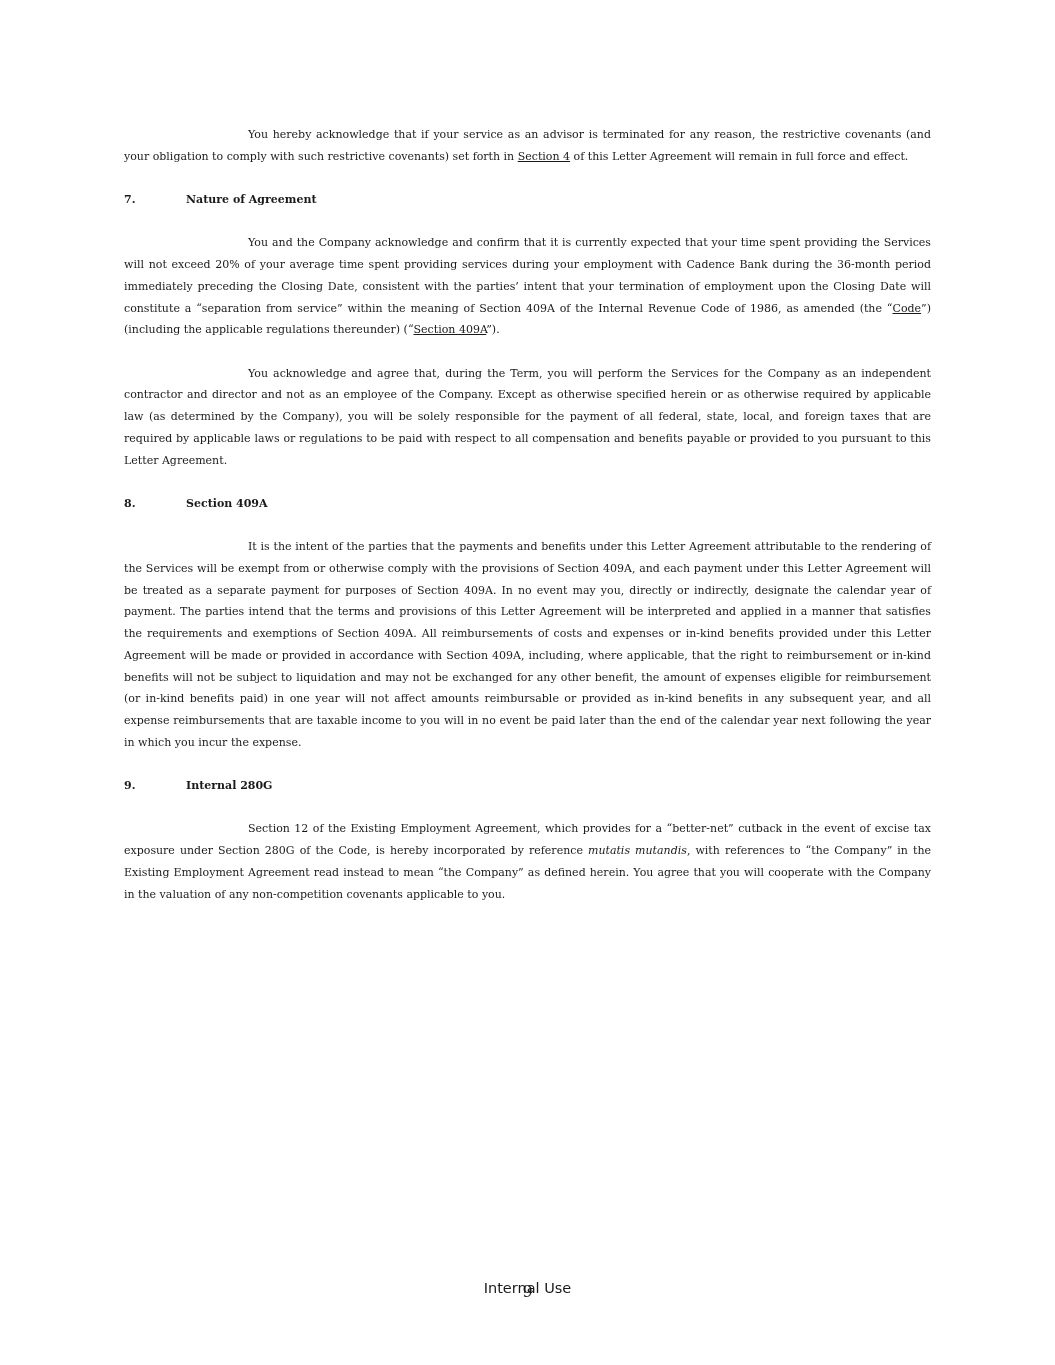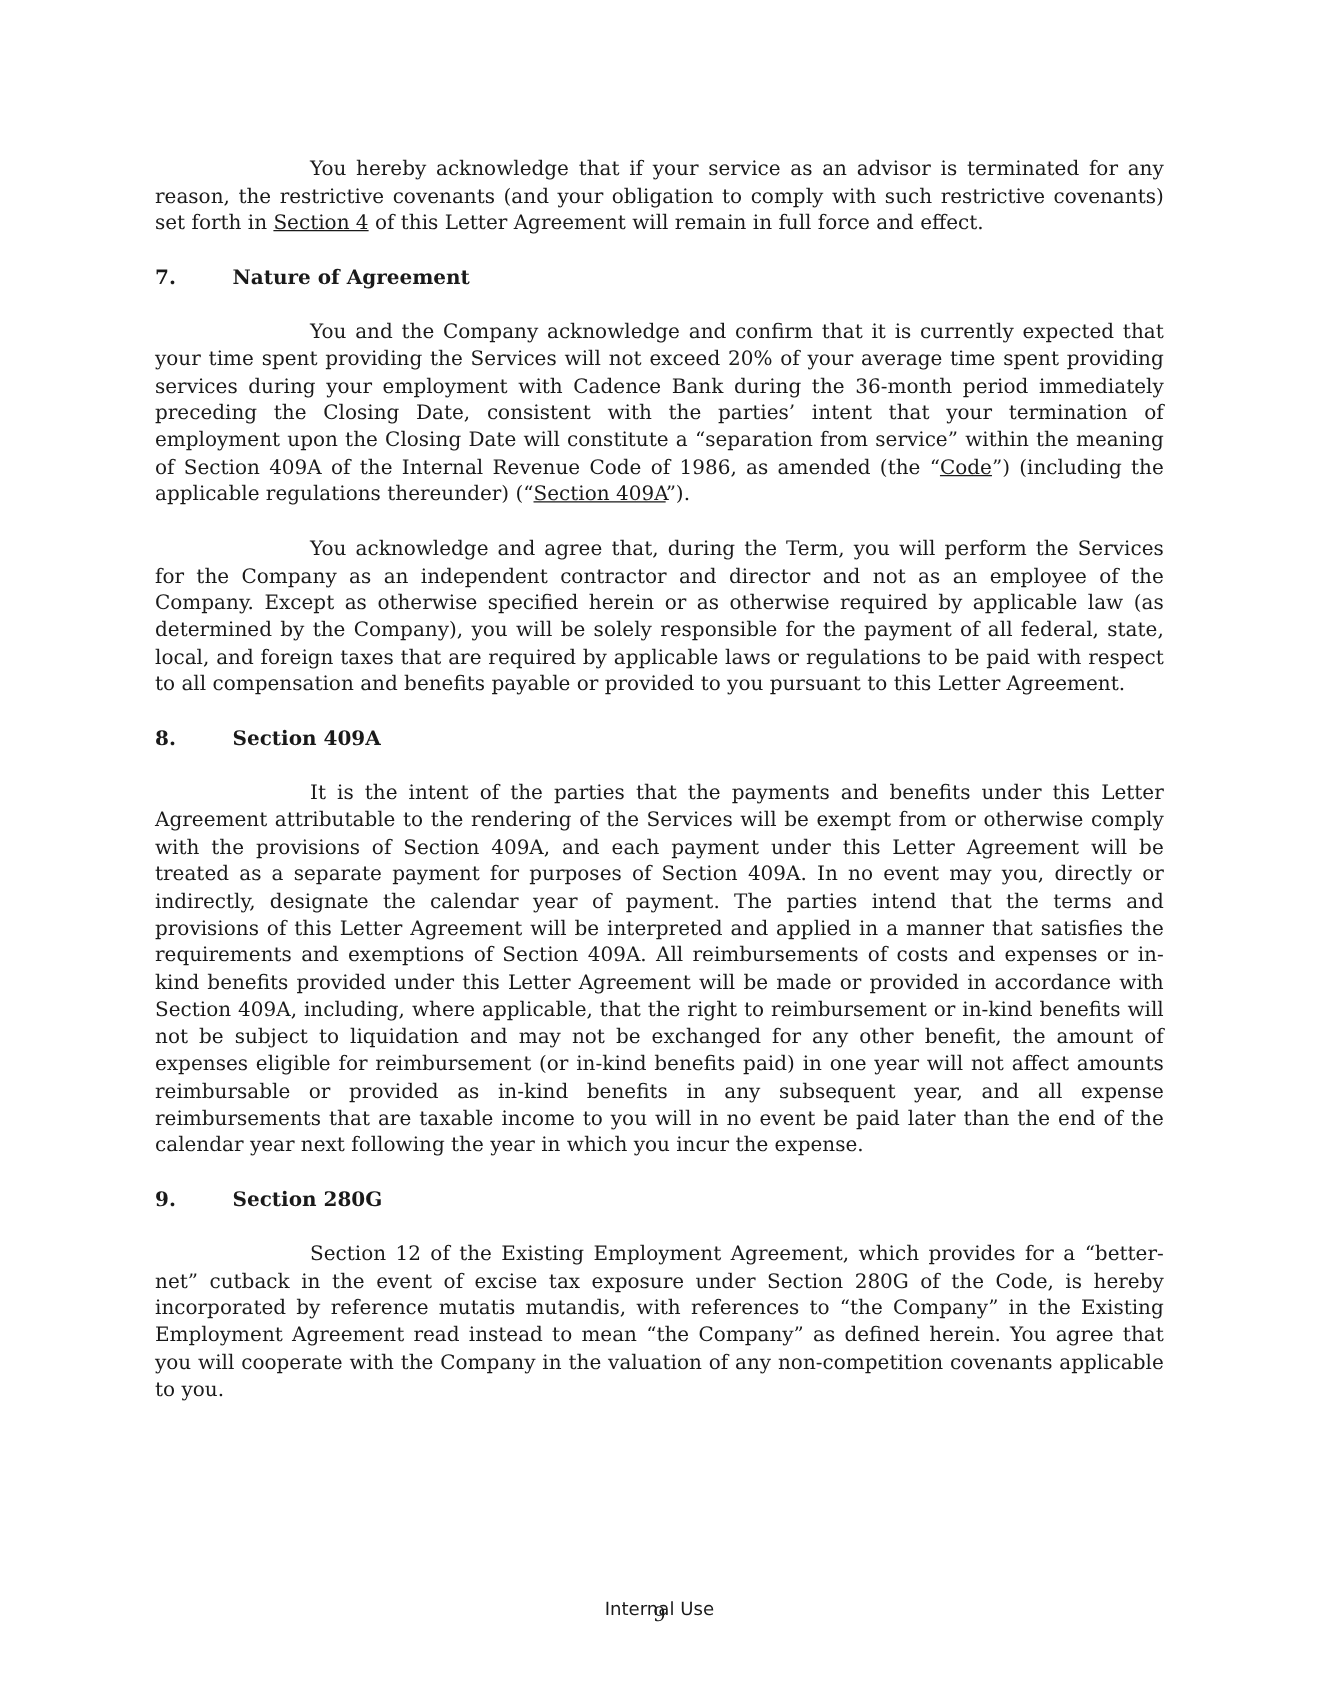--- a/index.html
+++ b/index.html
@@ -1,26 +1,26 @@
 <!DOCTYPE html>
 <html><head>
 <meta charset="utf-8">
 <style>
   html, body { margin: 0; padding: 0; background: #ffffff; }
   body { width: 1055px; height: 1365px; position: relative; overflow: hidden; }
   .page {
     position: absolute; left: 124px; top: 124px; width: 807px;
     font-family: "DejaVu Serif", "Liberation Serif", serif;
-    font-size: 16px; line-height: 21.7px; color: #1a1a1a;
+    font-size: 11px; line-height: 21.7px; color: #1a1a1a;
   }
   .para { text-align: justify; text-indent: 124px; margin: 0 0 21.7px 0; }
   .heading { font-weight: bold; margin: 0 0 21.7px 0; display: flex; }
   .heading .num { width: 62px; }
   .u { text-decoration: underline; }
-  .i { }
+  .i { font-style: italic; }
   .page-number {
     position: absolute; left: 0; right: 0; top: 1282px; text-align: center;
     font-family: "DejaVu Serif", "Liberation Serif", serif; font-size: 16px; color: #1a1a1a;
   }
   .footer-label {
     position: absolute; left: 0; right: 0; top: 1280px; text-align: center;
     font-family: "DejaVu Sans", "Liberation Sans", sans-serif; font-size: 14.5px; color: #1a1a1a;
   }
 </style>
 </head>
@@ -41,21 +41,21 @@
 
   <div class="heading">
     <span class="num">8.</span>
     <span>Section 409A</span>
   </div>
 
   <p class="para">It is the intent of the parties that the payments and benefits under this Letter Agreement attributable to the rendering of the Services will be exempt from or otherwise comply with the provisions of Section 409A, and each payment under this Letter Agreement will be treated as a separate payment for purposes of Section 409A.  In no event may you, directly or indirectly, designate the calendar year of payment.  The parties intend that the terms and provisions of this Letter Agreement will be interpreted and applied in a manner that satisfies the requirements and exemptions of Section 409A.  All reimbursements of costs and expenses or in-kind benefits provided under this Letter Agreement will be made or provided in accordance with Section 409A, including, where applicable, that the right to reimbursement or in-kind benefits will not be subject to liquidation and may not be exchanged for any other benefit, the amount of expenses eligible for reimbursement (or in-kind benefits paid) in one year will not affect amounts reimbursable or provided as in-kind benefits in any subsequent year, and all expense reimbursements that are taxable income to you will in no event be paid later than the end of the calendar year next following the year in which you incur the expense.</p>
 
   <div class="heading">
     <span class="num">9.</span>
-    <span>Section 280G</span>
+    <span>Internal 280G</span>
   </div>
 
   <p class="para"><span>Section 12 of the Existing Employment Agreement, which provides for a “better-net” cutback in the event of excise tax exposure under Section 280G of the Code, is hereby incorporated by reference </span><span class="i">mutatis mutandis</span><span>, with references to “the Company” in the Existing Employment Agreement read instead to mean “the Company” as defined herein. You agree that you will cooperate with the Company in the valuation of any non-competition covenants applicable to you.</span></p>
 
 </div>
 
 <div class="page-number">9</div>
 <div class="footer-label">Internal Use</div>
 
 </body></html>

